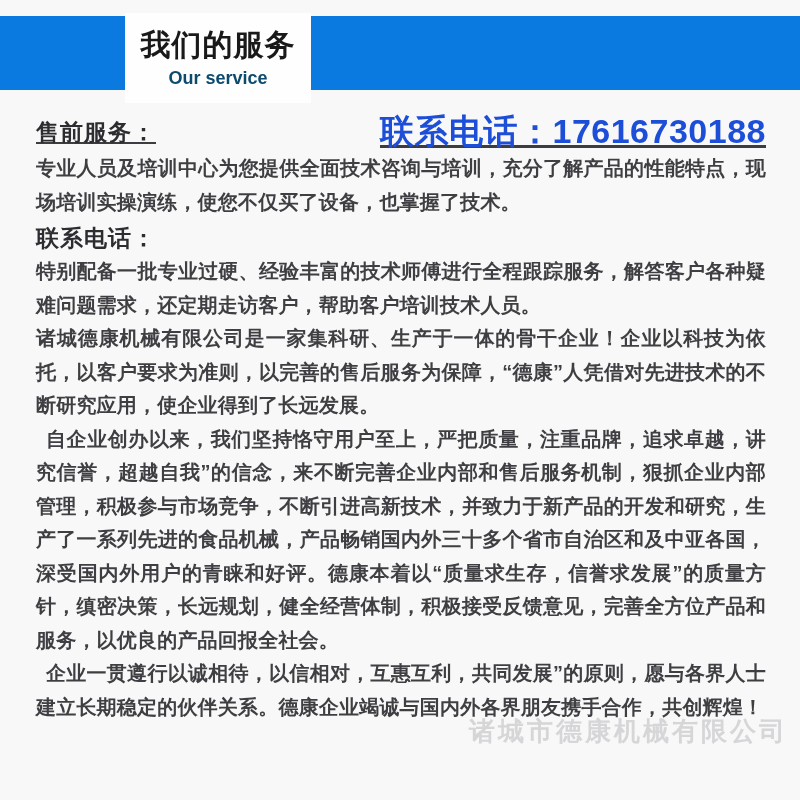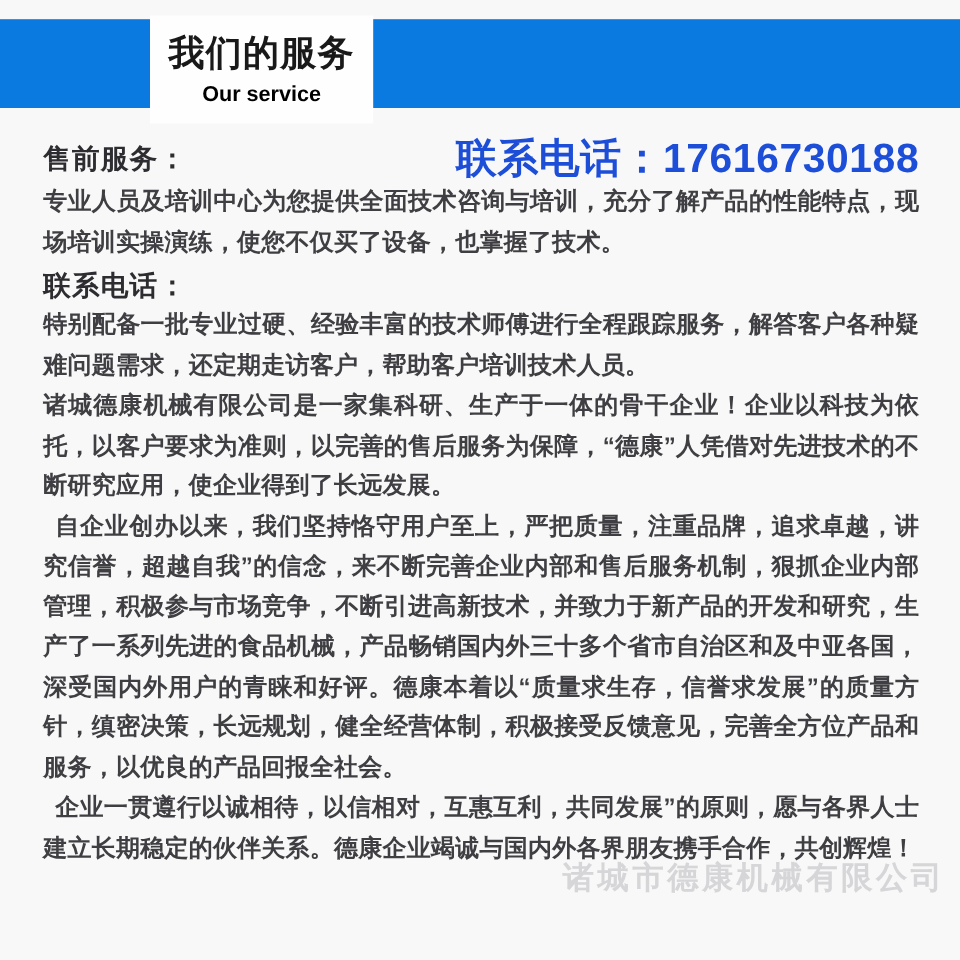--- a/index.html
+++ b/index.html
@@ -9,24 +9,24 @@
     font-family:"Liberation Sans","DejaVu Sans",sans-serif;
   }
   
   .blue-band { position:absolute; left:0; top:16px; width:800px; height:74px; }
   .title-box {
     position:absolute; left:125px; top:13px; width:186px; height:90px;
     background:#fefefe; display:flex; flex-direction:column;
     align-items:center; justify-content:center; z-index:2;
   }
   .title-cn { font-size:30px; font-weight:800; color:#191919; letter-spacing:1px; line-height:1.1; }
-  .title-en { font-size:18px; font-weight:700; color:#000000; margin-top:7px; }
+  .title-en { font-size:18px; font-weight:700; color:#0c4a6e; margin-top:7px; }
   
   .content { position:absolute; left:36px; top:112px; width:730px; color:#3d3d41; z-index:1; }
-  .row1 { display:flex; justify-content:space-between; align-items:center; height:40px; }
+  .row1 { display:flex; justify-content:space-between; align-items:center; height:40px;text-decoration:underline; }
   .sec-heading { font-size:23px; font-weight:800; color:#2d2d31; letter-spacing:1px; }
   .phone { font-size:34px; font-weight:800; color:#1d4ed8; letter-spacing:0.5px; }
   .h-line { height:34px; line-height:34px; margin-top:2px; }
   p.body {
     margin:0; font-size:20px; line-height:33.5px; font-weight:600;
     text-align:justify; color:#3f3f43; letter-spacing:0.2px;
   }
   p.indent { text-indent:10px; }
   
   .wm { position:absolute; pointer-events:none; z-index:3; white-space:nowrap; }

